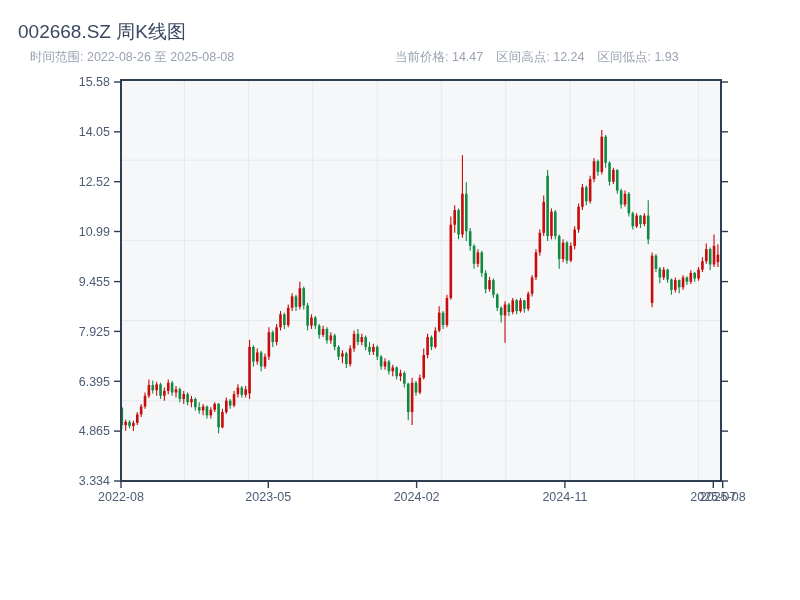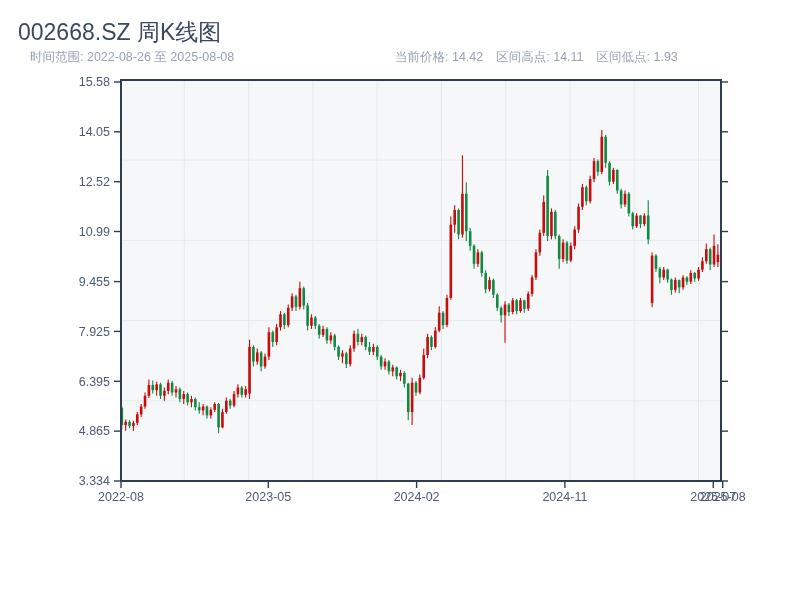--- a/index.html
+++ b/index.html
@@ -1,32 +1,32 @@
 <!DOCTYPE html>
 <html><head>
 <meta charset="utf-8">
 <style>
   html,body{margin:0;padding:0;background:#ffffff;}
   body{width:800px;height:600px;font-family:"Liberation Sans",sans-serif;}
   .stage{position:relative;width:800px;height:600px;overflow:hidden;background:#ffffff;}
-  .page-title{position:absolute;left:18px;top:21px;font-size:23px;line-height:22px;color:#3a4860;}
+  .page-title{position:absolute;left:18px;top:21px;font-size:19px;line-height:22px;color:#3a4860;}
   .sub{position:absolute;top:50px;font-size:12.5px;line-height:15px;color:#98a2b2;white-space:pre;}
   .sub-left{left:30px;}
   .sub-right{left:395px;}
   .sub-right .stat{margin-right:13px;}
   svg.chart{position:absolute;left:0;top:0;}
   text{font-family:"Liberation Sans",sans-serif;}
 </style>
 </head>
 <body>
 
 <div class="stage">
   <div class="page-title">002668.SZ 周K线图</div>
   <div class="sub sub-left">时间范围: 2022-08-26 至 2025-08-08</div>
-  <div class="sub sub-right"><span class="stat">当前价格: 14.42</span><span class="stat">区间高点: 14.11</span><span class="stat">区间低点: 1.93</span></div>
+  <div class="sub sub-right"><span class="stat">当前价格: 14.47</span><span class="stat">区间高点: 12.24</span><span class="stat">区间低点: 1.93</span></div>
   <svg class="chart" id="kline-svg" width="800" height="600" viewBox="0 0 800 600">
       <rect x="121" y="80" width="600" height="401" fill="#f5f7f9"></rect>
       <g>
         <line x1="184.3" y1="80" x2="184.3" y2="481" stroke="#e5e9ef" stroke-width="1"></line>
         <line x1="248.6" y1="80" x2="248.6" y2="481" stroke="#e5e9ef" stroke-width="1"></line>
         <line x1="312.9" y1="80" x2="312.9" y2="481" stroke="#e5e9ef" stroke-width="1"></line>
         <line x1="377.1" y1="80" x2="377.1" y2="481" stroke="#e5e9ef" stroke-width="1"></line>
         <line x1="441.4" y1="80" x2="441.4" y2="481" stroke="#e5e9ef" stroke-width="1"></line>
         <line x1="505.7" y1="80" x2="505.7" y2="481" stroke="#e5e9ef" stroke-width="1"></line>
         <line x1="570.0" y1="80" x2="570.0" y2="481" stroke="#e5e9ef" stroke-width="1"></line>

